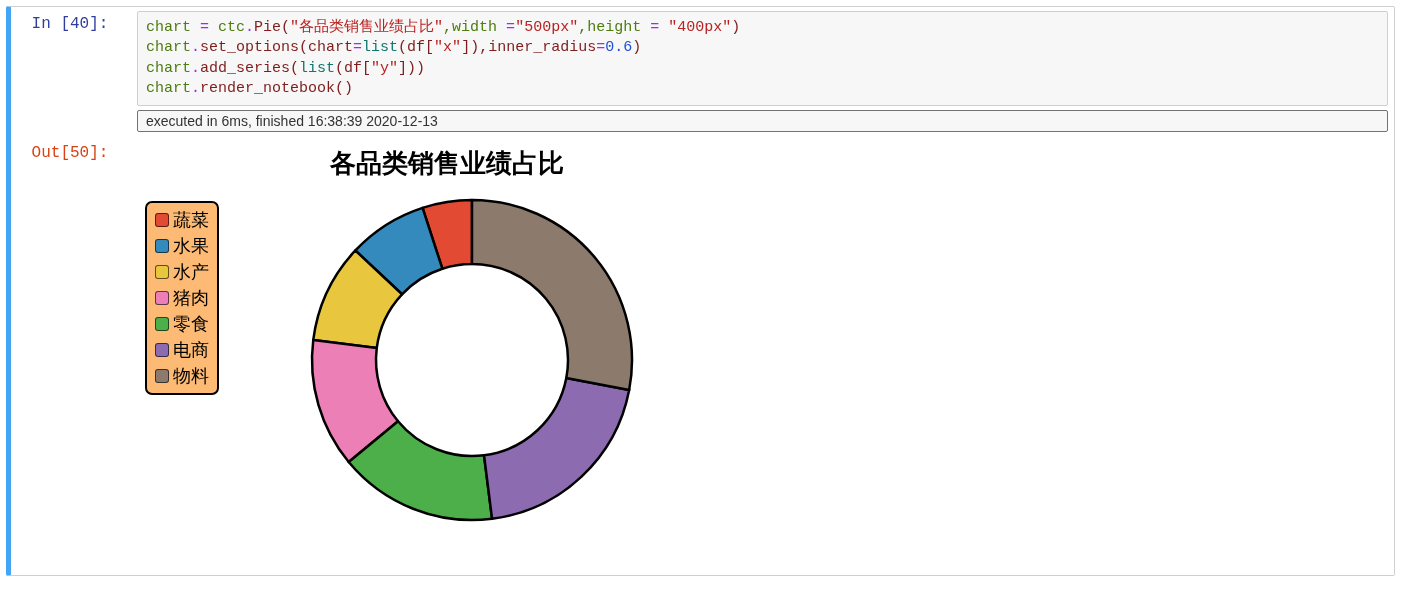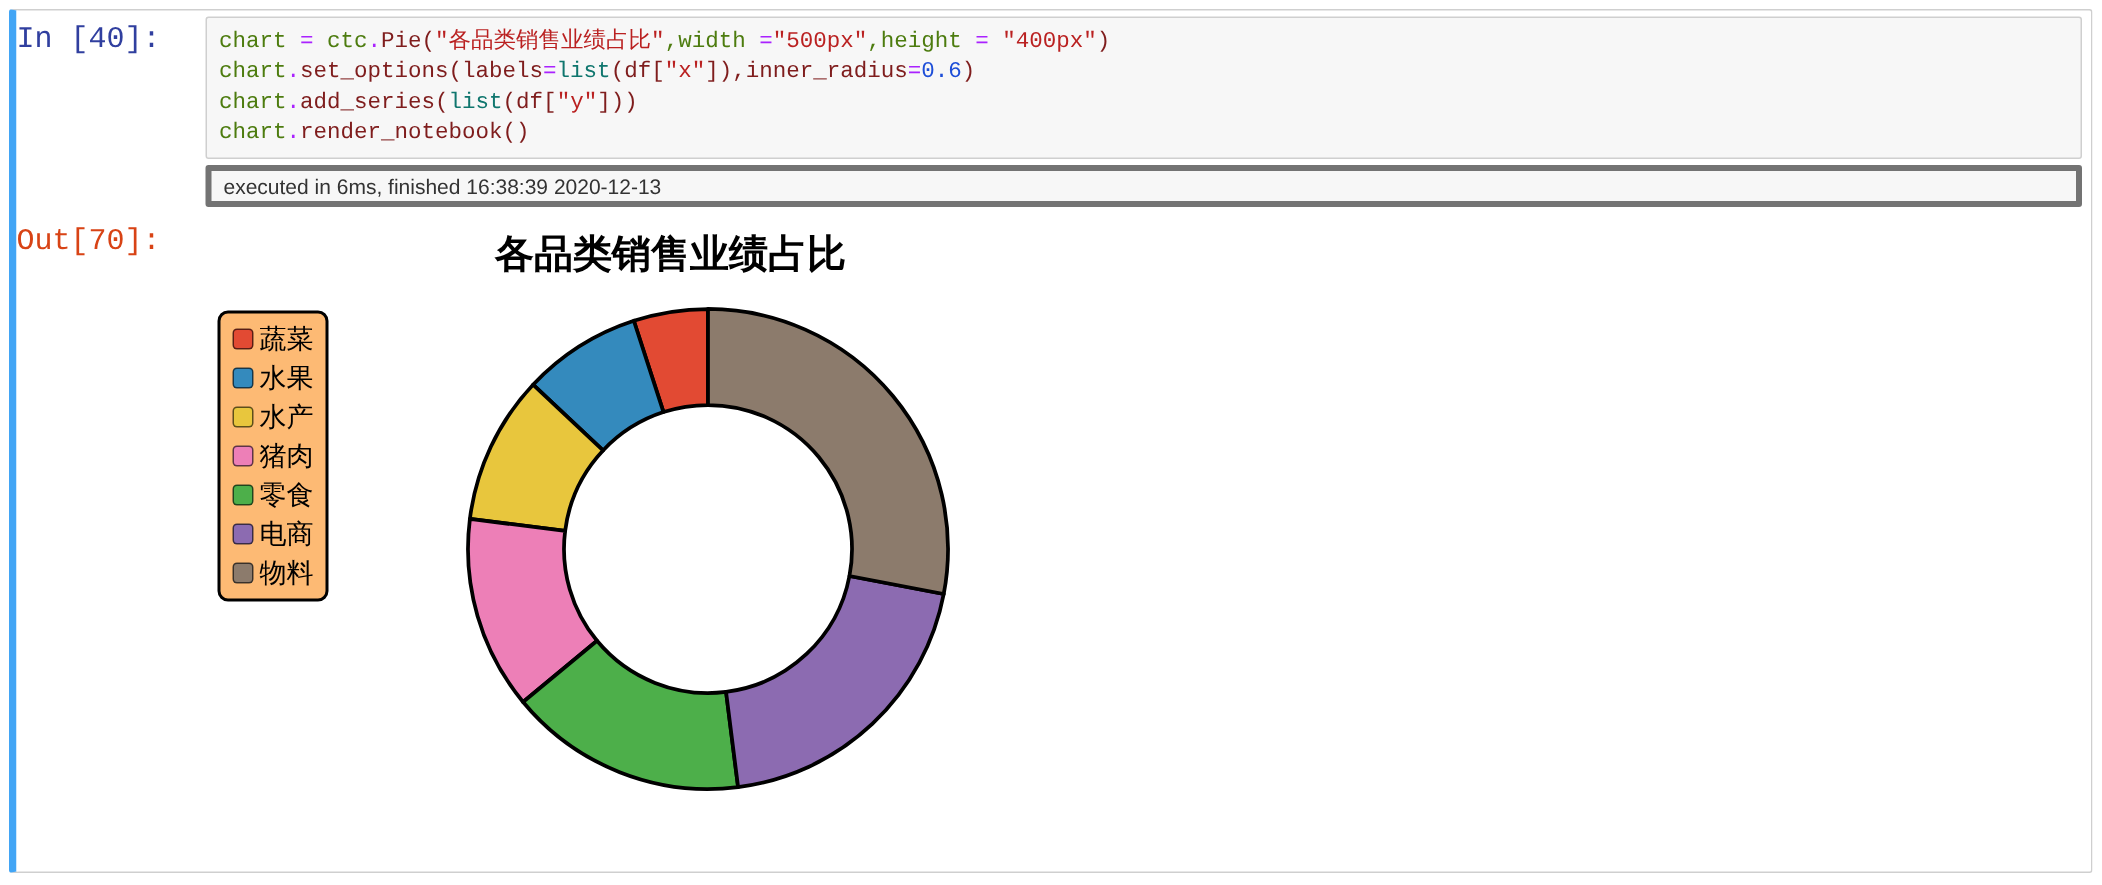--- a/index.html
+++ b/index.html
@@ -19,24 +19,24 @@
     flex-direction: column;
     background: #fff;
   }
   .cell-input-row {
     display: flex;
     align-items: flex-start;
   }
   .prompt {
     width: 126px;
     flex: 0 0 126px;
-    text-align: left;
+    text-align: center;
     padding: 8px 8px 4px 0;
     font-family: "Courier New", monospace;
-    font-size: 20px;
+    font-size: 16px;
   }
   .prompt-in  { color: #303F9F; }
   .prompt-out { color: #D84315; }
   .code-area {
     flex: 1;
     margin: 4px 6px 0 0;
     border: 1px solid #cfcfcf;
     background: #f7f7f7;
     padding: 6px 8px;
     border-radius: 2px;
@@ -52,21 +52,21 @@
   .tk-op    { color: #aa22ff; }
   .tk-str   { color: #ba2121; }
   .tk-num   { color: #1d4ed8; }
   .tk-kw    { color: #0f766e; }
   .tk-call  { color: #7f1d1d; }
   .exec-status {
     margin: 4px 6px 4px 126px;
     padding: 2px 8px;
     font-size: 14px;
     background: #f7f7f7;
-    border: 4px solid #737373;
+    border: 1px solid #737373;
     border-radius: 2px;
     color: #333;
   }
   .cell-output-row {
     display: flex;
     align-items: flex-start;
     padding-bottom: 10px;
   }
   .output-area {
     flex: 1;
@@ -124,30 +124,30 @@
 </style>
 </head>
 <body>
 
 <div class="cell">
 
   <div class="cell-input-row">
     <div class="prompt prompt-in">In [40]:</div>
     <div class="code-area">
       <pre class="code" id="code-block"><span class="tk-plain">chart </span><span class="tk-op">=</span><span class="tk-plain"> ctc</span><span class="tk-op">.</span><span class="tk-call">Pie(</span><span class="tk-str">"各品类销售业绩占比"</span><span class="tk-plain">,width </span><span class="tk-op">=</span><span class="tk-str">"500px"</span><span class="tk-plain">,height </span><span class="tk-op">=</span><span class="tk-plain"> </span><span class="tk-str">"400px"</span><span class="tk-call">)</span>
-<span class="tk-plain">chart</span><span class="tk-op">.</span><span class="tk-call">set_options(labels</span><span class="tk-op">=</span><span class="tk-kw">list</span><span class="tk-call">(df[</span><span class="tk-str">"x"</span><span class="tk-call">]),inner_radius</span><span class="tk-op">=</span><span class="tk-num">0.6</span><span class="tk-call">)</span>
+<span class="tk-plain">chart</span><span class="tk-op">.</span><span class="tk-call">set_options(chart</span><span class="tk-op">=</span><span class="tk-kw">list</span><span class="tk-call">(df[</span><span class="tk-str">"x"</span><span class="tk-call">]),inner_radius</span><span class="tk-op">=</span><span class="tk-num">0.6</span><span class="tk-call">)</span>
 <span class="tk-plain">chart</span><span class="tk-op">.</span><span class="tk-call">add_series(</span><span class="tk-kw">list</span><span class="tk-call">(df[</span><span class="tk-str">"y"</span><span class="tk-call">]))</span>
 <span class="tk-plain">chart</span><span class="tk-op">.</span><span class="tk-call">render_notebook()</span></pre>
     </div>
   </div>
 
   <div class="exec-status">executed in 6ms, finished 16:38:39 2020-12-13</div>
 
   <div class="cell-output-row">
-    <div class="prompt prompt-out">Out[70]:</div>
+    <div class="prompt prompt-out">Out[50]:</div>
     <div class="output-area">
 
       <div class="chart-wrap">
         <div class="chart-title">各品类销售业绩占比</div>
         <div class="chart-body">
 
           <div class="legend-box" id="legend-box">
               <div class="legend-item">
                 <span class="legend-swatch" style="background: rgb(226, 74, 51);"></span>
                 <span class="legend-label">蔬菜</span>

